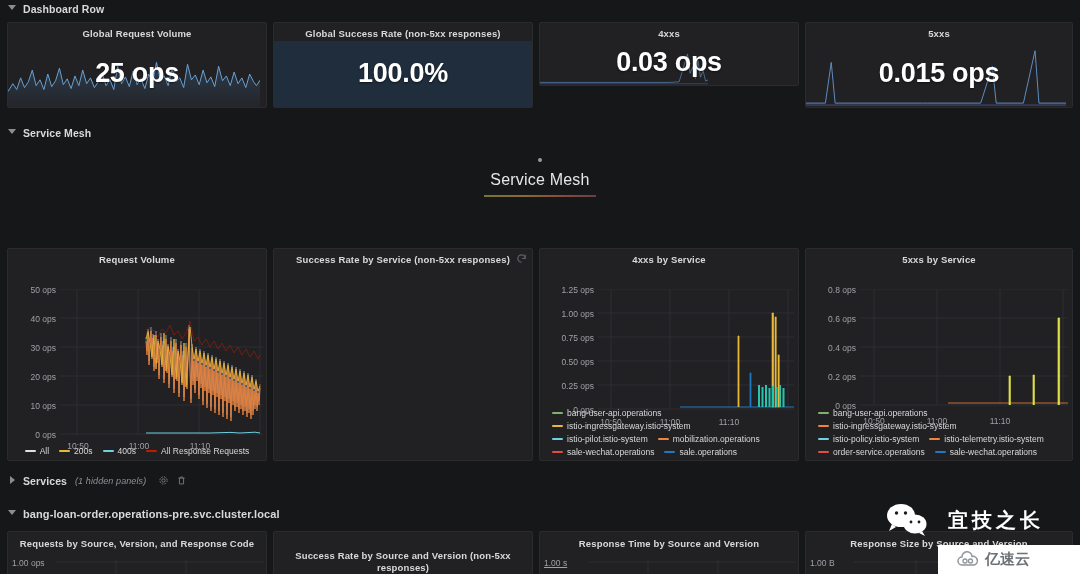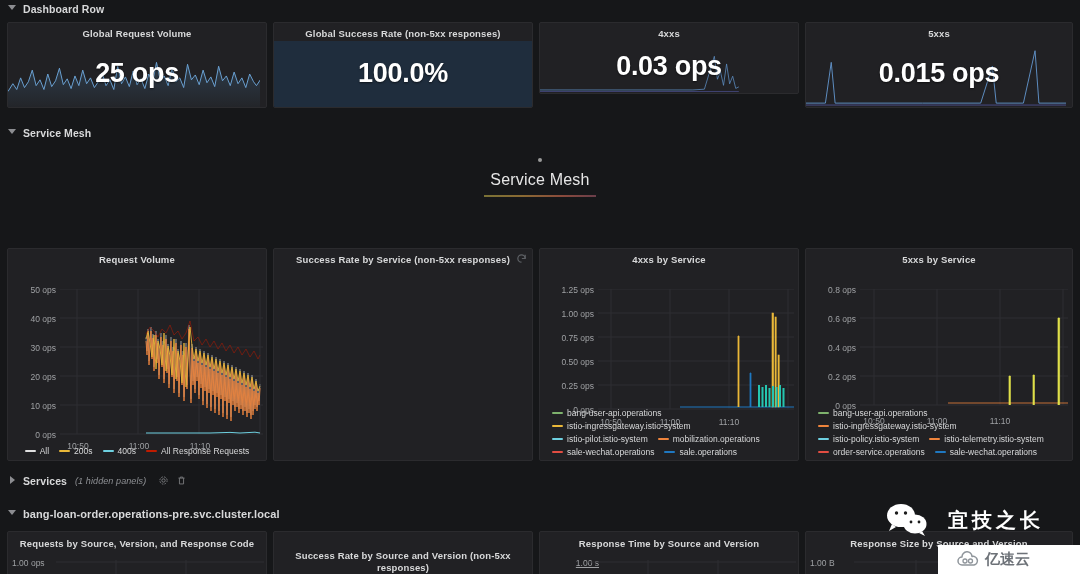--- a/index.html
+++ b/index.html
@@ -160,21 +160,21 @@
     </div>
   </div>
 
   <div class="panel" style="left:273px;top:22px;width:260px;height:86px;">
     <div class="panel-title">Global Success Rate (non-5xx responses)</div>
     <div class="ss-body ss-highlight">
       <div class="ss-value">100.0%</div>
     </div>
   </div>
 
-  <div class="panel" style="left:539px;top:22px;width:260px;height:72px;">
+  <div class="panel" style="left:539px;top:22px;width:260px;height:64px;">
     <div class="panel-title">4xxs</div>
     <div class="ss-body">
       <svg class="ss-spark" viewBox="0 0 260 68" preserveAspectRatio="none">
         <path d="M0,64 L200,64 L215,63 L228,20 L232,50 L236,40 L240,58 L244,30 L248,56 L252,46 L256,62 L260,60" fill="none" stroke="#5f8fc4" stroke-width="1"></path>
         <path d="M0,66 L260,66" stroke="#4a4d8a" stroke-width="1" fill="none"></path>
       </svg>
       <div class="ss-value">0.03 ops</div>
     </div>
   </div>
 
@@ -423,21 +423,21 @@
     </svg>
   </div>
 
   <div class="panel" style="left:273px;top:531px;width:260px;height:60px;">
     <div class="panel-title" style="padding-top:6px;margin-top:12px;">Success Rate by Source and Version (non-5xx responses)</div>
 
   </div>
 
   <div class="panel" style="left:539px;top:531px;width:260px;height:60px;">
     <div class="panel-title" style="padding-top:6px;">Response Time by Source and Version</div>
-    <div class="axis-label" style="left:13px;top:26px;width:46px;text-align:right;text-decoration:underline;">1.00 s</div>
+    <div class="axis-label" style="left:4px;top:26px;width:46px;text-align:left;text-decoration:underline;">1.00 s</div>
     <svg style="position:absolute;left:48px;top:28px;width:208px;height:30px;" viewBox="0 0 208 30" preserveAspectRatio="none">
       <g stroke="#2f2f32" stroke-width="1">
         <line x1="0" y1="2" x2="208" y2="2"></line>
         <line x1="60" y1="0" x2="60" y2="30"></line>
           <line x1="130" y1="0" x2="130" y2="30"></line>
       </g>
     </svg>
   </div>
 
   <div class="panel" style="left:805px;top:531px;width:268px;height:60px;">

